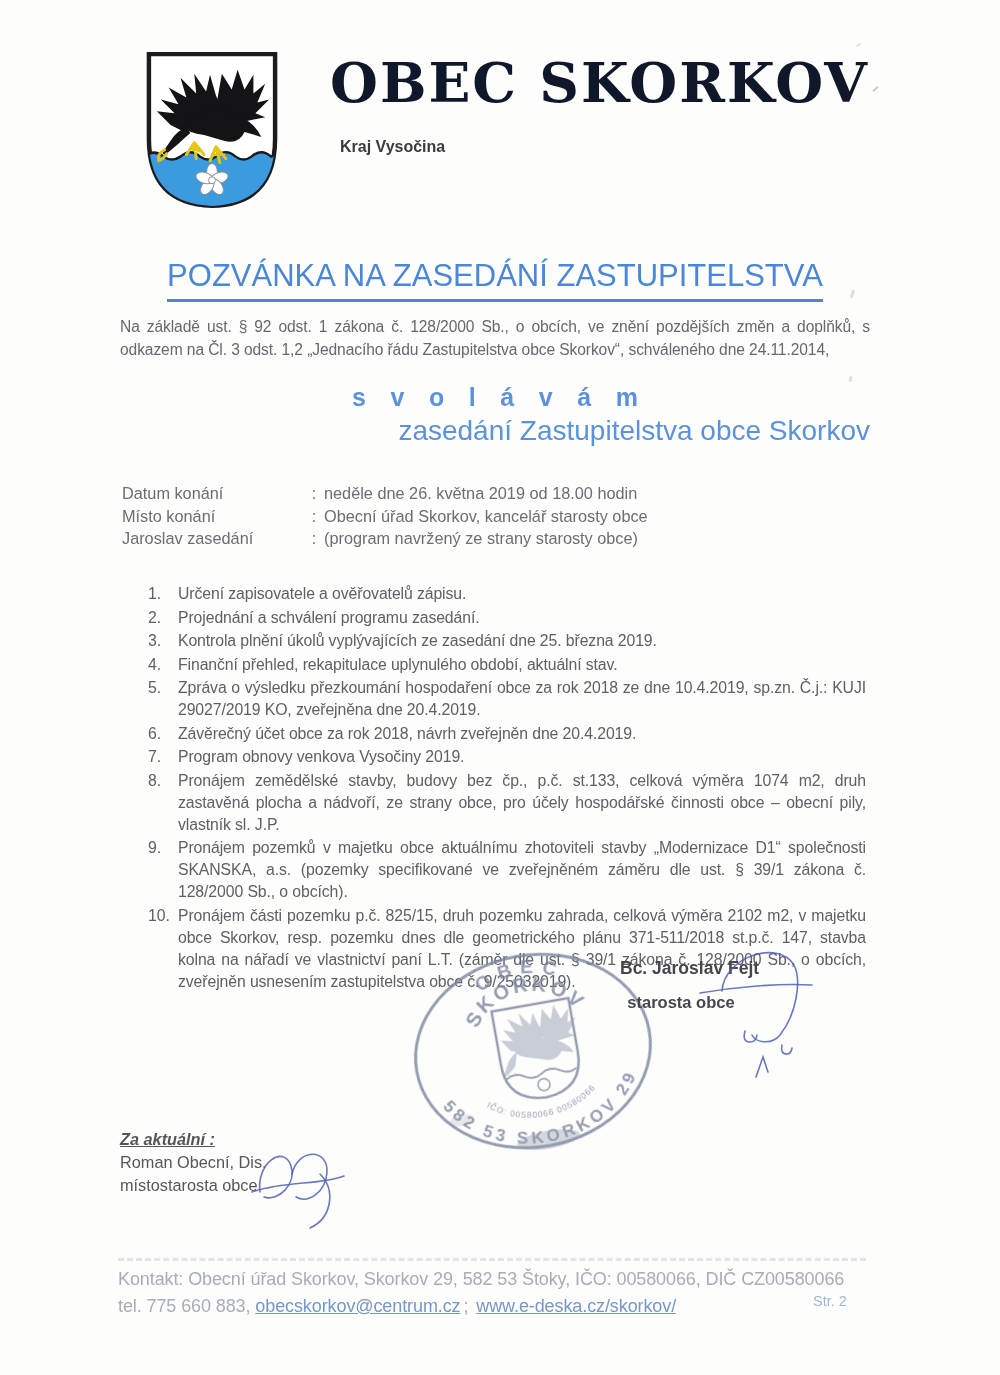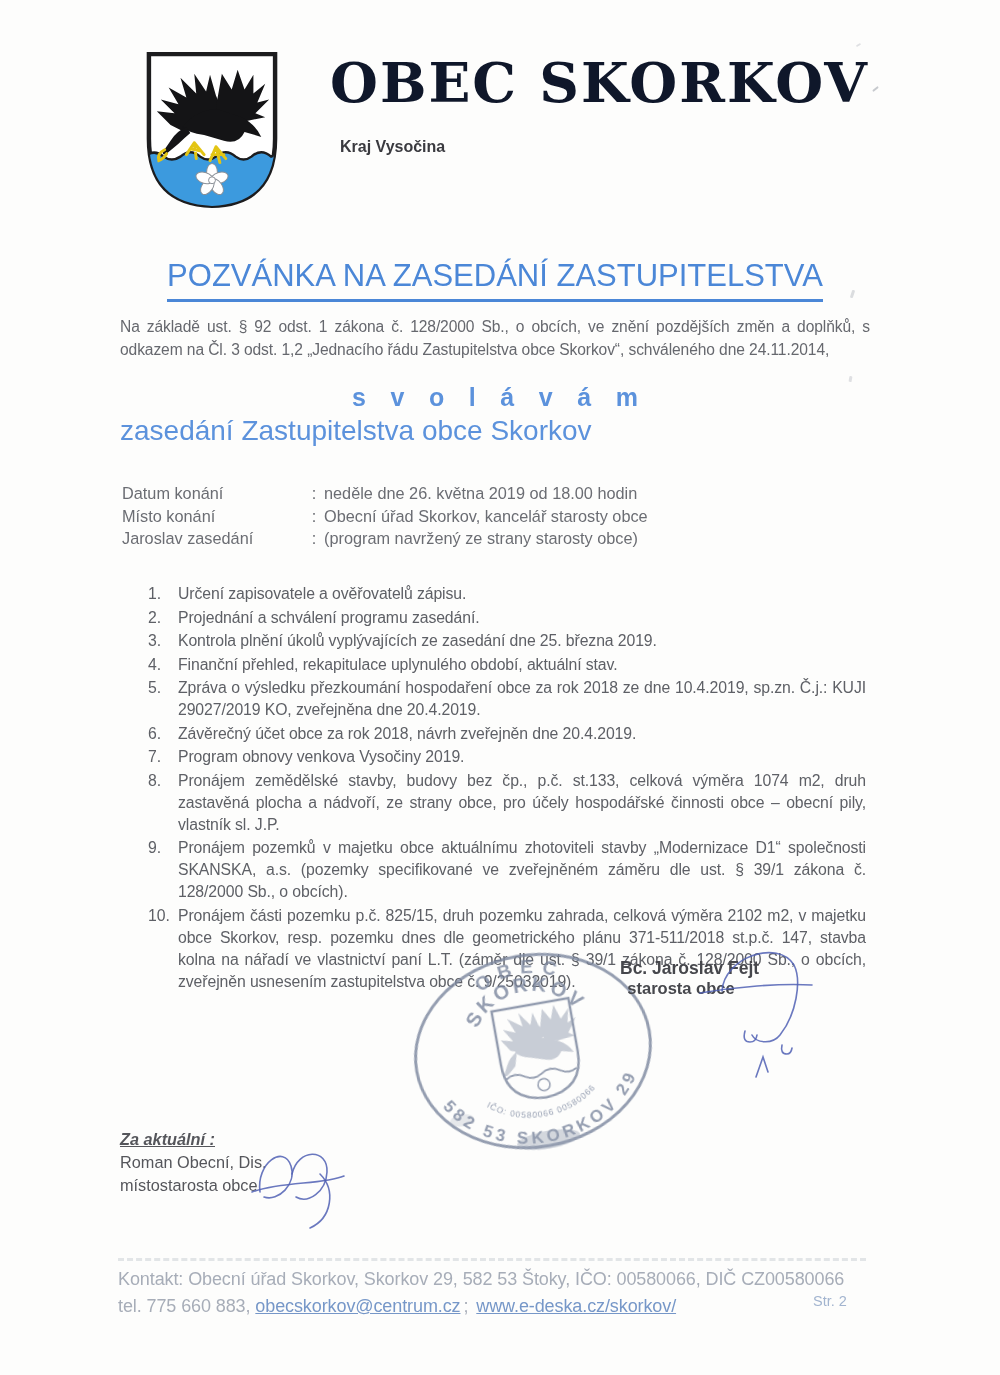--- a/index.html
+++ b/index.html
@@ -35,21 +35,21 @@
     font-size:15.6px; line-height:23px; color:#66686e;
     text-align:justify; letter-spacing:-0.1px;
   }
 
   .convoke-word {
     position:absolute; left:120px; top:383px; width:750px; text-align:center;
     font-size:25px; font-weight:600; letter-spacing:0.45em; color:#5c92dc;
     text-indent:0.45em;
   }
   .convoke-subject {
-    position:absolute; left:120px; top:415px; width:750px; text-align:left;
+    position:absolute; left:120px; top:415px; width:750px; text-align:right;
     font-size:28px; font-weight:500; color:#5c92dc;
   }
 
   
   .meta { position:absolute; left:122px; top:482px; width:700px; font-size:16.3px; color:#6b6d73; }
   .meta-row { display:grid; grid-template-columns:182px 20px auto; line-height:22.5px; }
   .meta-colon { text-align:center; }
 
   
   .agenda { position:absolute; left:148px; top:583px; width:718px; font-size:15.8px; color:#5e6066; }
@@ -60,21 +60,21 @@
   
   .stamp {
     position:absolute; left:399px; top:935px; width:268px; height:232px;
     transform:rotate(-10deg); opacity:.82; filter:blur(.4px);
   }
   .stamp text { fill:#7e89a0; font-family:"Liberation Sans", sans-serif; }
 
   
   .mayor-block { position:absolute; left:620px; top:958px; width:122px; text-align:center; color:#46474c; }
   .mayor-name { font-size:17.5px; font-weight:700; white-space:nowrap; }
-  .mayor-role { font-size:16.5px; font-weight:600; }
+  .mayor-role { font-size:16.5px; font-weight:600;margin-top:14px; }
   .pen { position:absolute; }
   .pen path { stroke:#5060b4; stroke-width:1.6; fill:none; stroke-linecap:round; opacity:.85; }
 
   .correct-block { position:absolute; left:120px; top:1128px; color:#55565b; font-size:16.3px; line-height:23px; }
   .correct-heading { font-style:italic; font-weight:700; text-decoration:underline; }
 
   
   .footer-divider {
     position:absolute; left:118px; top:1258px; width:748px;
     border-top:3px dashed rgba(176,182,192,.35);

